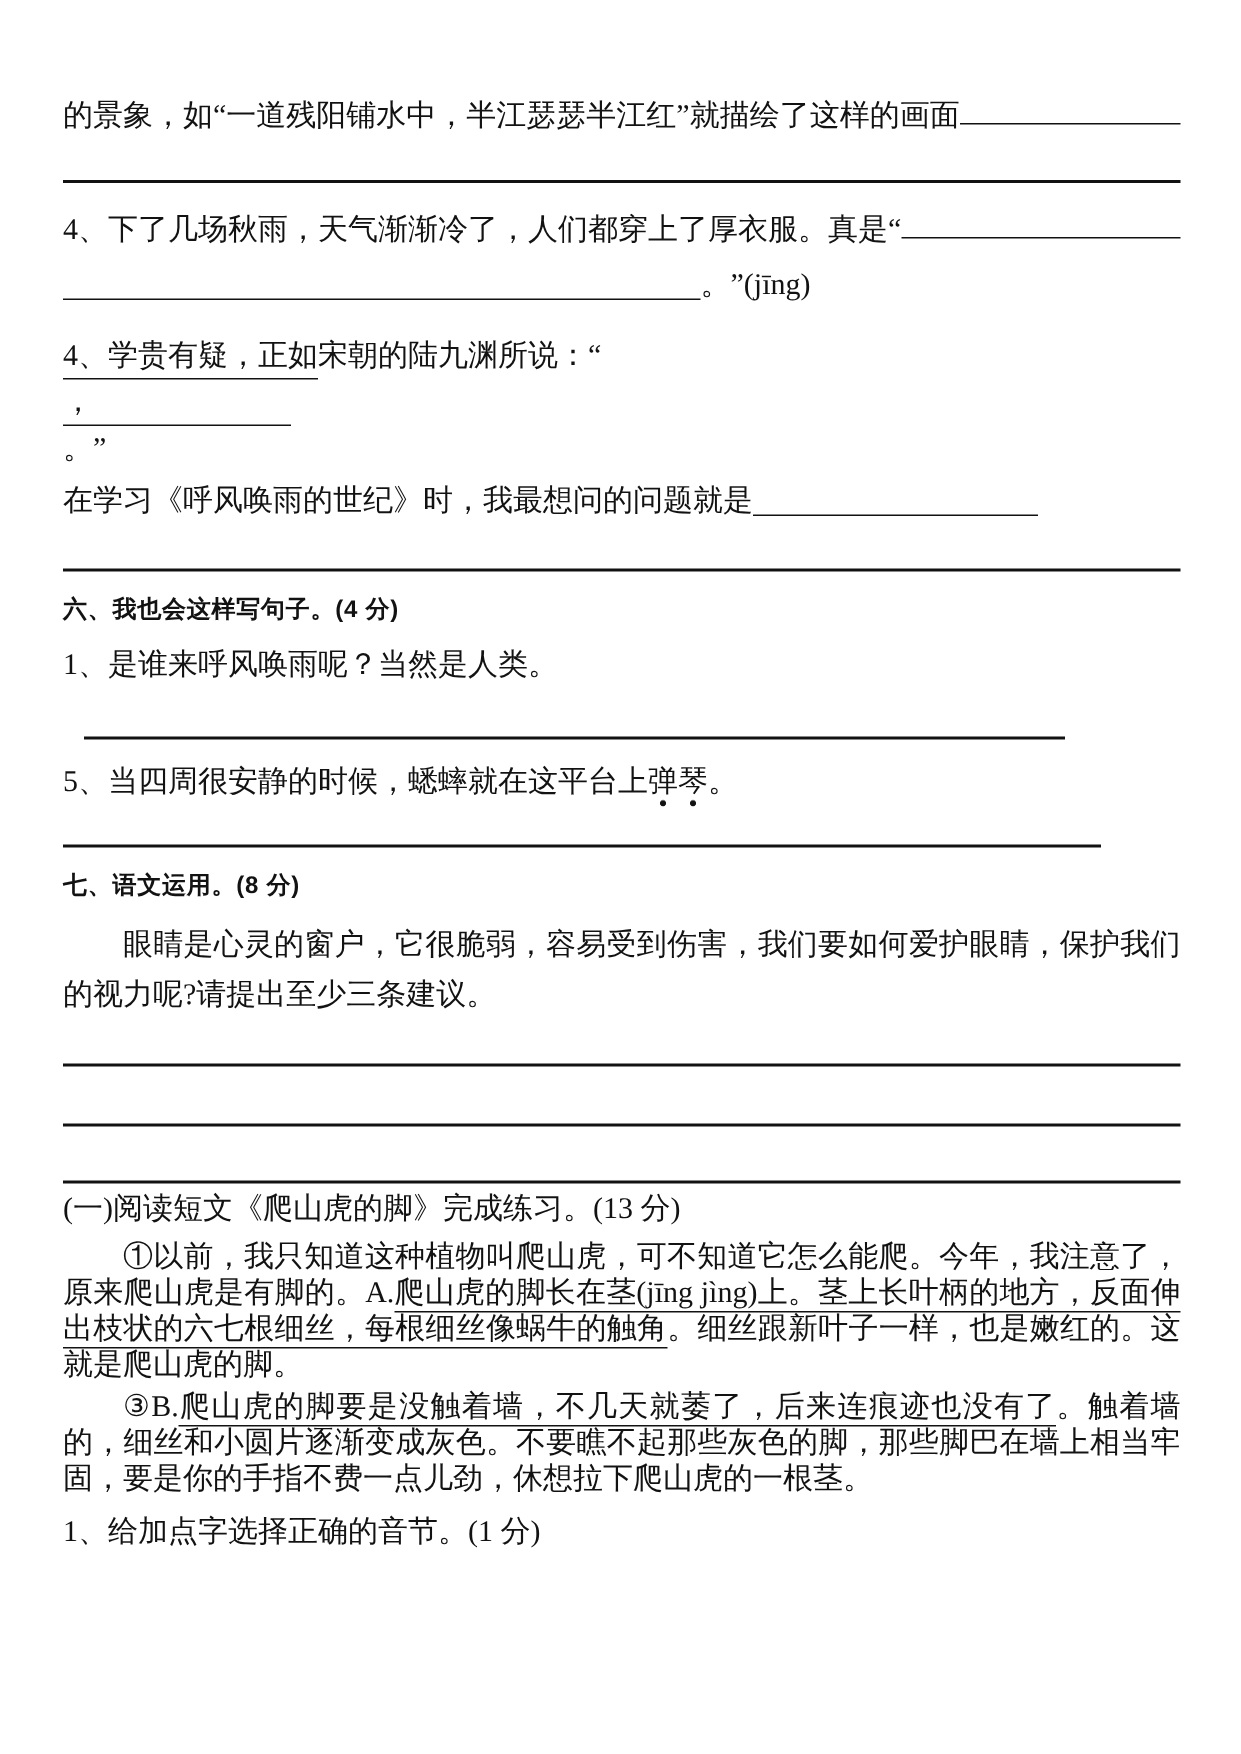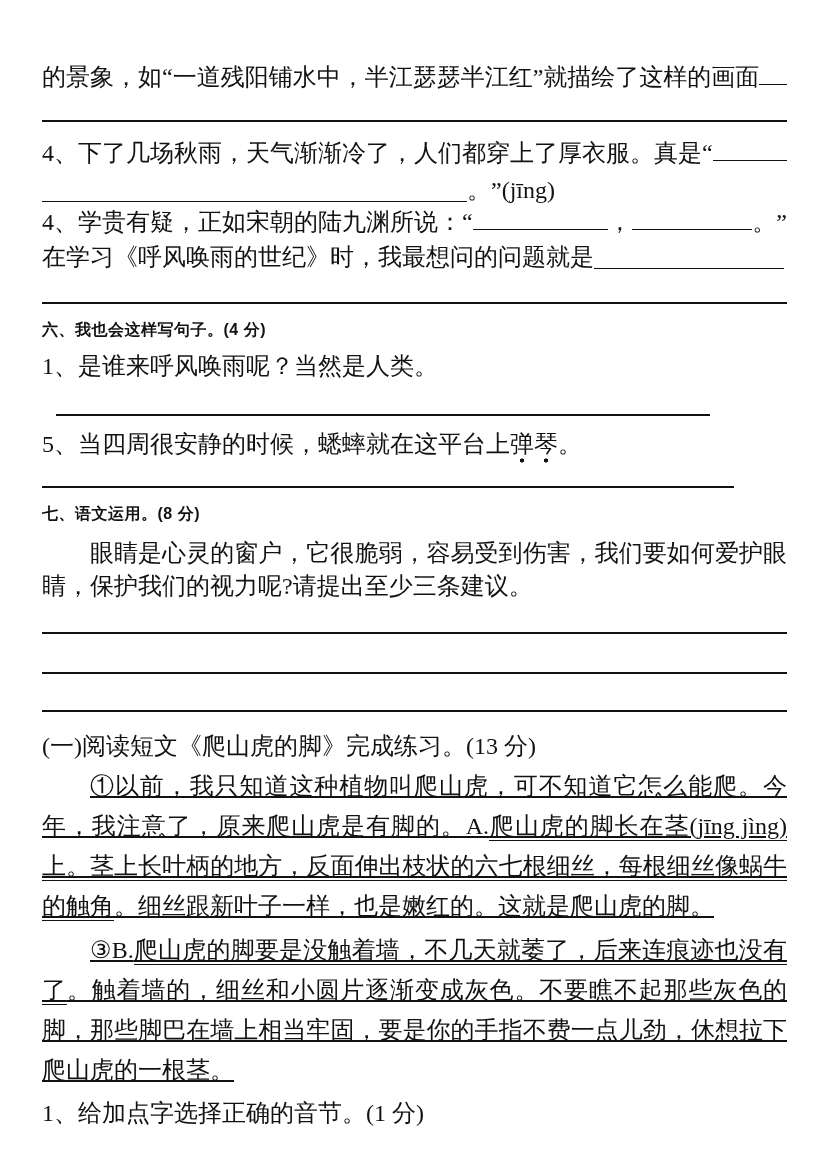--- a/index.html
+++ b/index.html
@@ -12,21 +12,21 @@
     font-family: "Liberation Serif", "DejaVu Serif", serif;
     color: #121212;
   }
   .page {
     box-sizing: border-box;
     width: 827px; height: 1169px;
     padding: 62px 40px 0 42px;
   }
   p {
     margin: 0;
-    font-size: 24px;
+    font-size: 20px;
     line-height: 30px;
   }
   .nowrap { white-space: nowrap; }
   .flexline { display: flex; align-items: baseline; }
   .heading {
     margin: 0;
     font-family: "Liberation Sans", "DejaVu Sans", sans-serif;
     font-weight: bold;
     font-size: 16px;
     line-height: 30px;
@@ -57,23 +57,22 @@
     background-repeat: repeat-x;
     background-position: left bottom;
     padding-bottom: 6px;
   }
   .para7 {
     line-height: 33px;
     text-align: justify;
   }
   .indent { text-indent: 2em; }
   .reading p {
-    line-height: 40px;
+    line-height: 24px;
     text-align: justify;
-    text-decoration: underline;
   }
 </style>
 </head>
 <body>
 
 <div class="page">
 
   <p class="flexline">
     <span class="nowrap">的景象，如“一道残阳铺水中，半江瑟瑟半江红”就描绘了这样的画面</span>
     <span class="blank grow"></span>
@@ -82,21 +81,21 @@
   <div class="answer-line" style="margin-top:28px;"></div>
 
   <p class="flexline" style="margin-top:16px;">
     <span class="nowrap">4、下了几场秋雨，天气渐渐冷了，人们都穿上了厚衣服。真是“</span>
     <span class="blank grow"></span>
   </p>
   <p style="margin-top:7px;">
     <span class="blank w425"></span><span>。”(jīng)</span>
   </p>
 
-  <p class="flexline" style="margin-top:2px;">
+  <p class="flexline" style="margin-top:17px;flex-direction:column;">
     <span class="nowrap">4、学贵有疑，正如宋朝的陆九渊所说：“</span>
     <span class="blank grow w170"></span>
     <span>，</span>
     <span class="blank grow w152"></span>
     <span>。”</span>
   </p>
   <p style="margin-top:5px;">
     <span>在学习《呼风唤雨的世纪》时，我最想问的问题就是</span><span class="blank w190"></span>
   </p>
 
@@ -109,21 +108,21 @@
     <span>5、当四周很安静的时候，蟋蟀就在这平台上</span><span class="emph">弹琴</span><span>。</span>
   </p>
   <div class="answer-line" style="margin:27px 53px 0 0;"></div>
 
   <h2 class="heading" style="margin-top:11px;">七、语文运用。(8 分)</h2>
   <p class="para7 indent" style="margin-top:8px;">眼睛是心灵的窗户，它很脆弱，容易受到伤害，我们要如何爱护眼睛，保护我们的视力呢?请提出至少三条建议。</p>
   <div class="answer-line" style="margin-top:29px;"></div>
   <div class="answer-line" style="margin-top:38px;"></div>
   <div class="answer-line" style="margin-top:36px;"></div>
 
-  <p style="margin-top:19px;">(一)阅读短文《爬山虎的脚》完成练习。(13 分)</p>
+  <p style="margin-top:2px;">(一)阅读短文《爬山虎的脚》完成练习。(13 分)</p>
 
   <div class="reading" style="margin-top:5px;">
     <p class="indent">
       <span>①以前，我只知道这种植物叫爬山虎，可不知道它怎么能爬。今年，我注意了，原来爬山虎是有脚的。A.</span><span class="u">爬山虎的脚长在茎(jīng jìng)上。茎上长叶柄的地方，反面伸出枝状的六七根细丝，每根细丝像蜗牛的触角</span><span>。细丝跟新叶子一样，也是嫩红的。这就是爬山虎的脚。</span>
     </p>
     <p class="indent" style="margin-top:4px;">
       <span>③B.</span><span class="u">爬山虎的脚要是没触着墙，不几天就萎了，后来连痕迹也没有了</span><span>。触着墙的，细丝和小圆片逐渐变成灰色。不要瞧不起那些灰色的脚，那些脚巴在墙上相当牢固，要是你的手指不费一点儿劲，休想拉下爬山虎的一根茎。</span>
     </p>
   </div>
 

